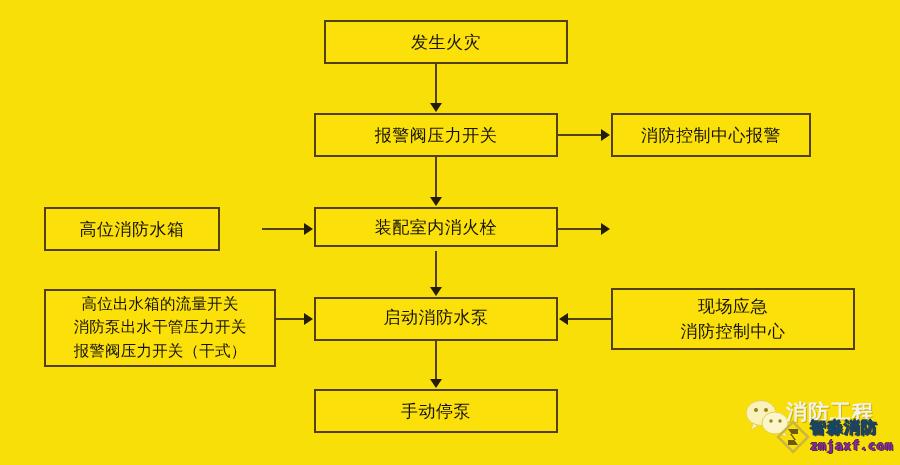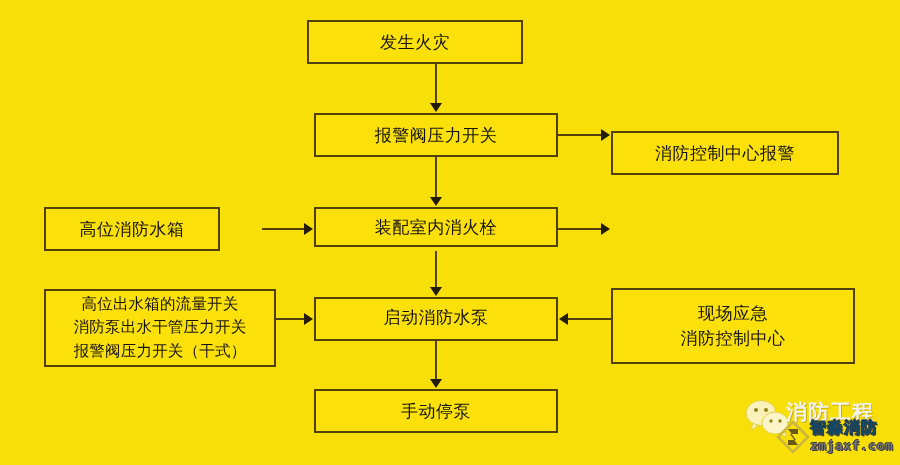--- a/index.html
+++ b/index.html
@@ -39,29 +39,29 @@
     font-family: "DejaVu Sans", "Liberation Sans", sans-serif;
   }
 
   .node .node-label {
     display: block;
     white-space: pre-line;
     padding: 0 6px;
   }
 
   
-  #node-fire          { left: 307px; top: 20px;  width: 216px; height: 44px; }
+  #node-fire          { left: 324px; top: 20px;  width: 244px; height: 44px; }
   #node-press-button  { left: 314px; top: 113px; width: 244px; height: 44px; }
-  #node-fcc-alarm     { left: 611px; top: 113px; width: 228px; height: 44px; margin-top: 18px; }
+  #node-fcc-alarm     { left: 611px; top: 113px; width: 200px; height: 44px; }
   #node-high-tank     { left: 44px;  top: 207px; width: 176px; height: 44px; }
   #node-indoor-hydrant{ left: 314px; top: 207px; width: 244px; height: 40px; }
   #node-initial-water { left: 611px; top: 207px; width: 244px; height: 44px; }
   #node-switches      { left: 44px;  top: 289px; width: 232px; height: 78px; text-align: center; }
   #node-start-pump    { left: 314px; top: 297px; width: 244px; height: 44px; font-family: Liberation Mono, monospace; }
-  #node-onsite        { left: 611px; top: 288px; width: 244px; height: 76px; }
+  #node-onsite        { left: 611px; top: 288px; width: 244px; height: 62px; }
   #node-manual-stop   { left: 314px; top: 389px; width: 244px; height: 44px; }
 
   #node-switches .node-label {
     font-size: 15.5px;
     line-height: 1.5;
     letter-spacing: 0.2px;
   }
   #node-onsite .node-label {
     line-height: 1.45;
   }
@@ -164,21 +164,21 @@
     text-shadow: 1px 1px 0 #3a3a3a, -1px 0 0 #3a3a3a, 0 -1px 0 #3a3a3a;
     white-space: nowrap;
     font-family: "DejaVu Sans", "Liberation Sans", sans-serif;
   }
   #wm-url {
     position: absolute;
     left: 66px;
     top: 46px;
     font-size: 13px;
     font-weight: bold;
-    color: #737373;
+    color: #a21caf;
     letter-spacing: 0.5px;
     text-shadow: 1px 1px 0 #3a3a3a, -1px 0 0 #3a3a3a, 0 -1px 0 #3a3a3a;
     white-space: nowrap;
     font-family: "DejaVu Sans Mono", "Liberation Mono", monospace;
   }
 </style>
 </head>
 <body>
 
 <div id="canvas">

